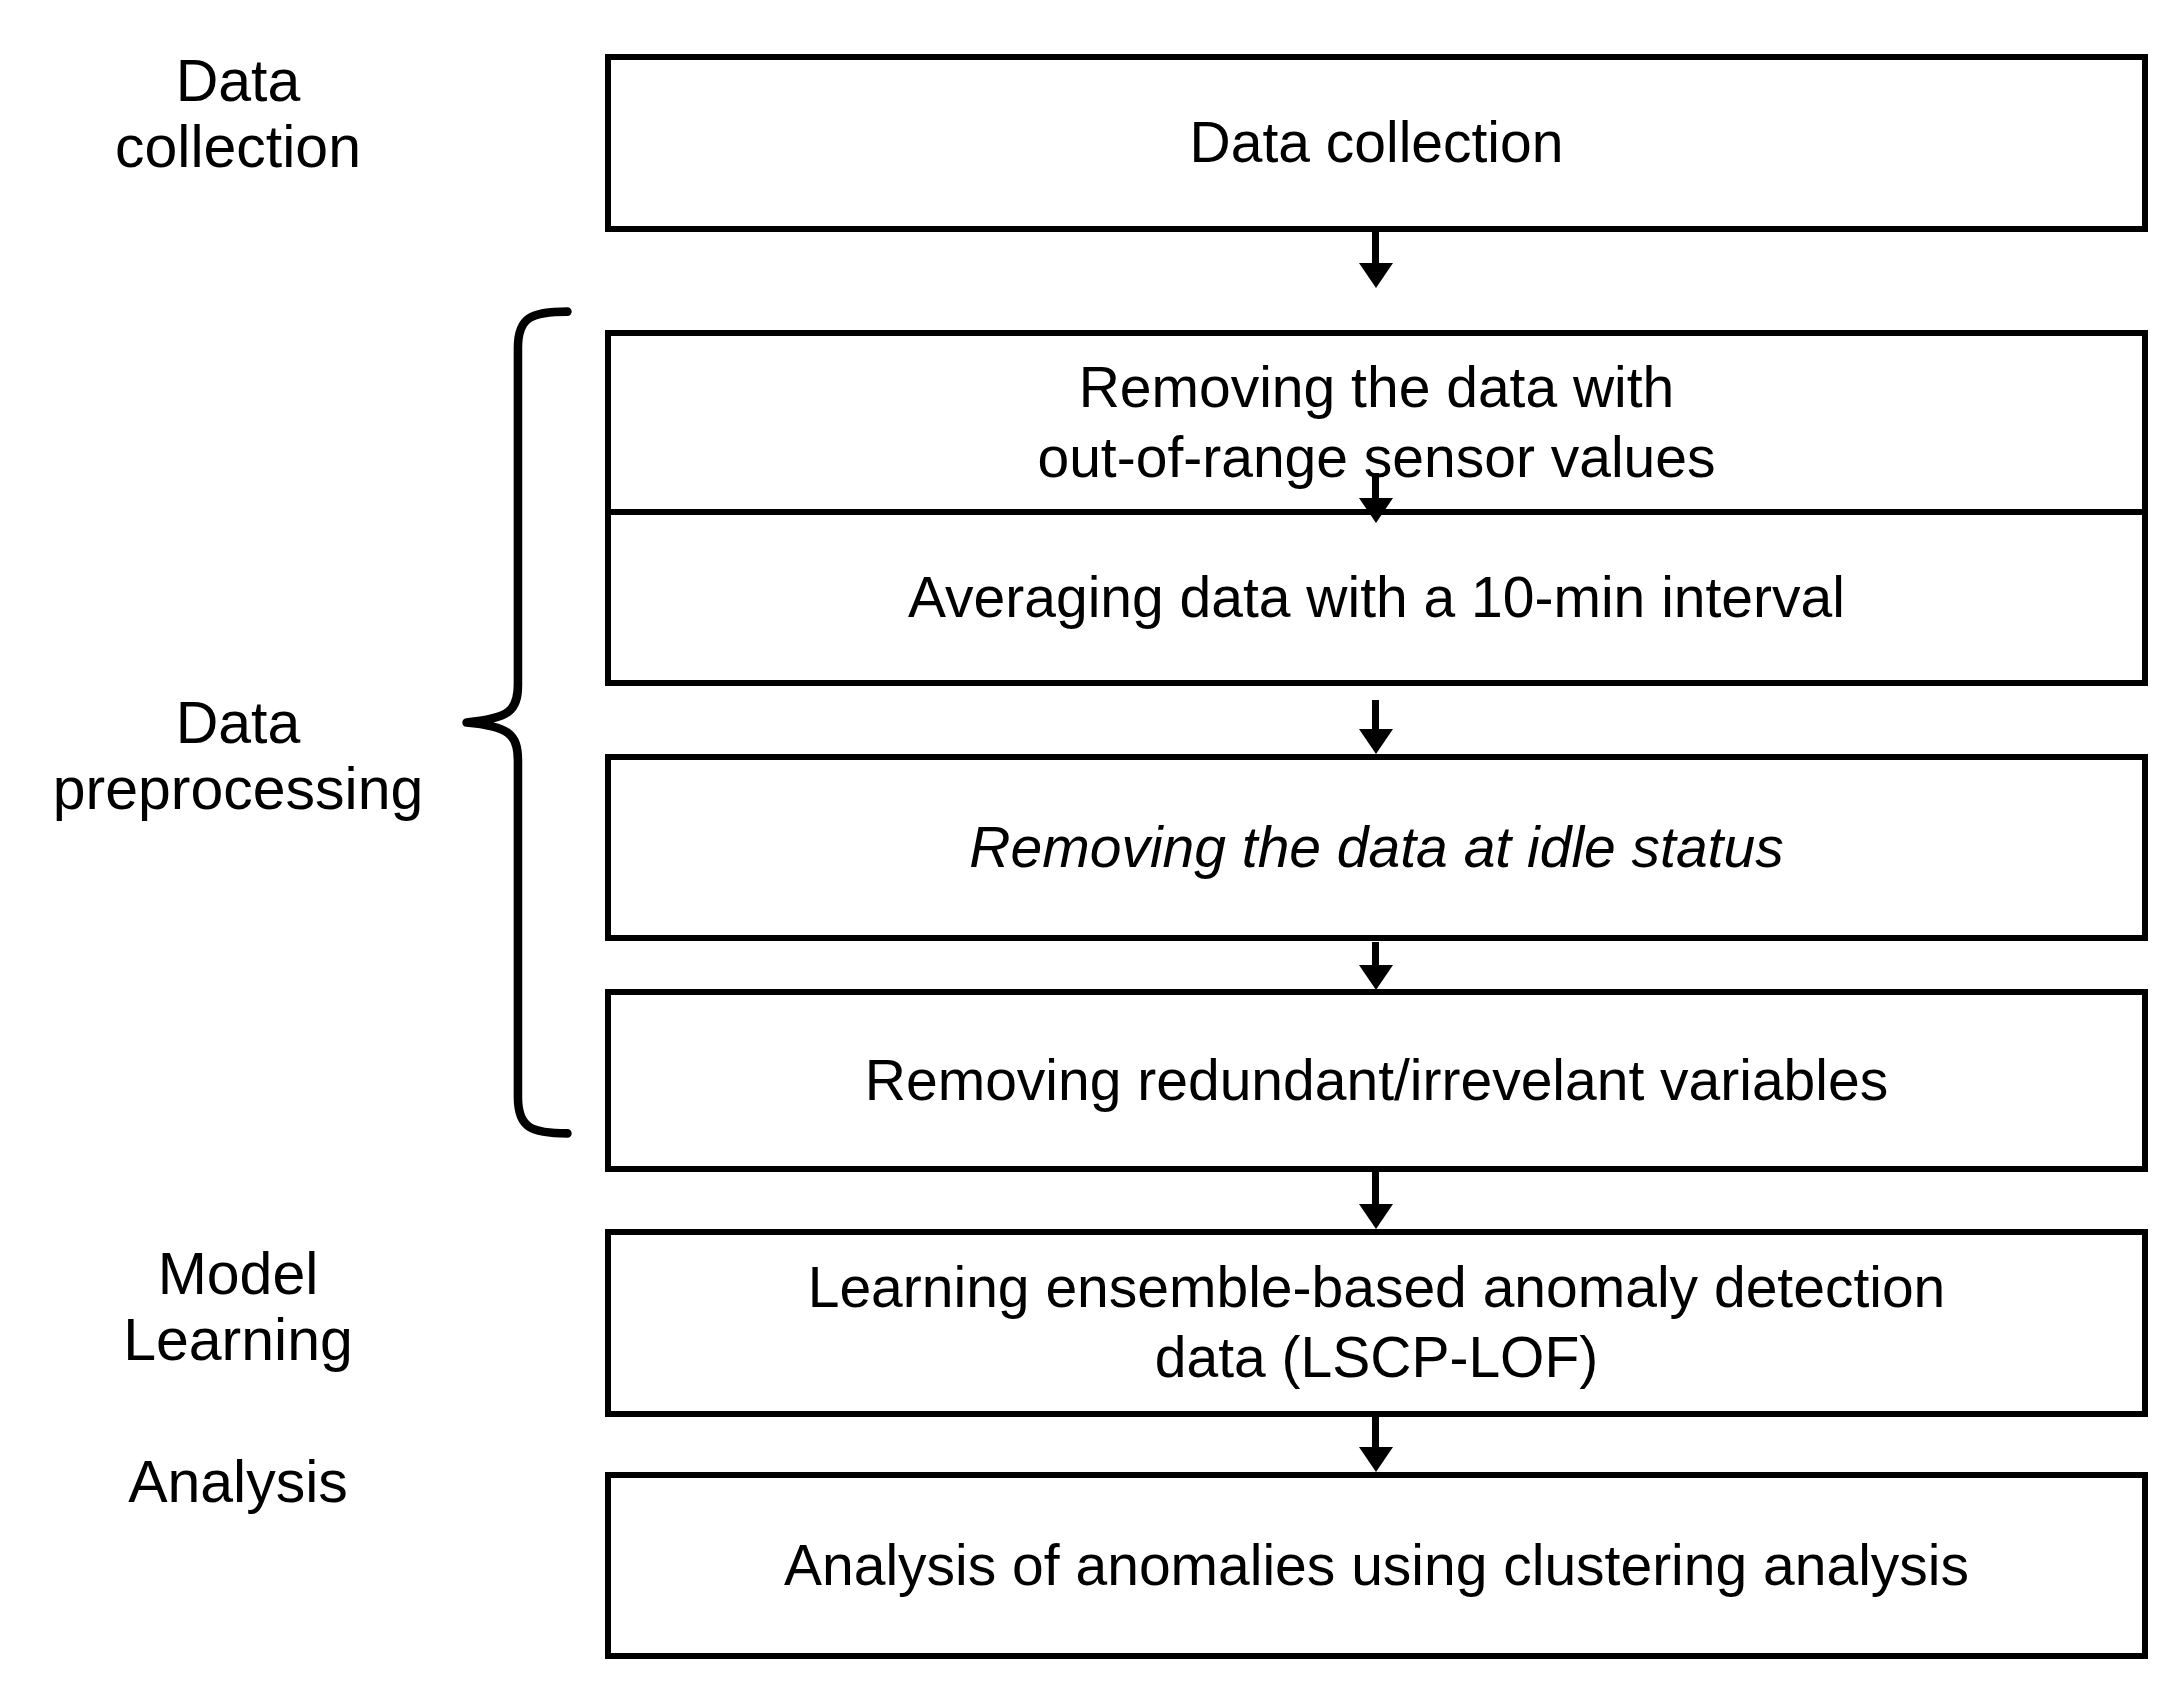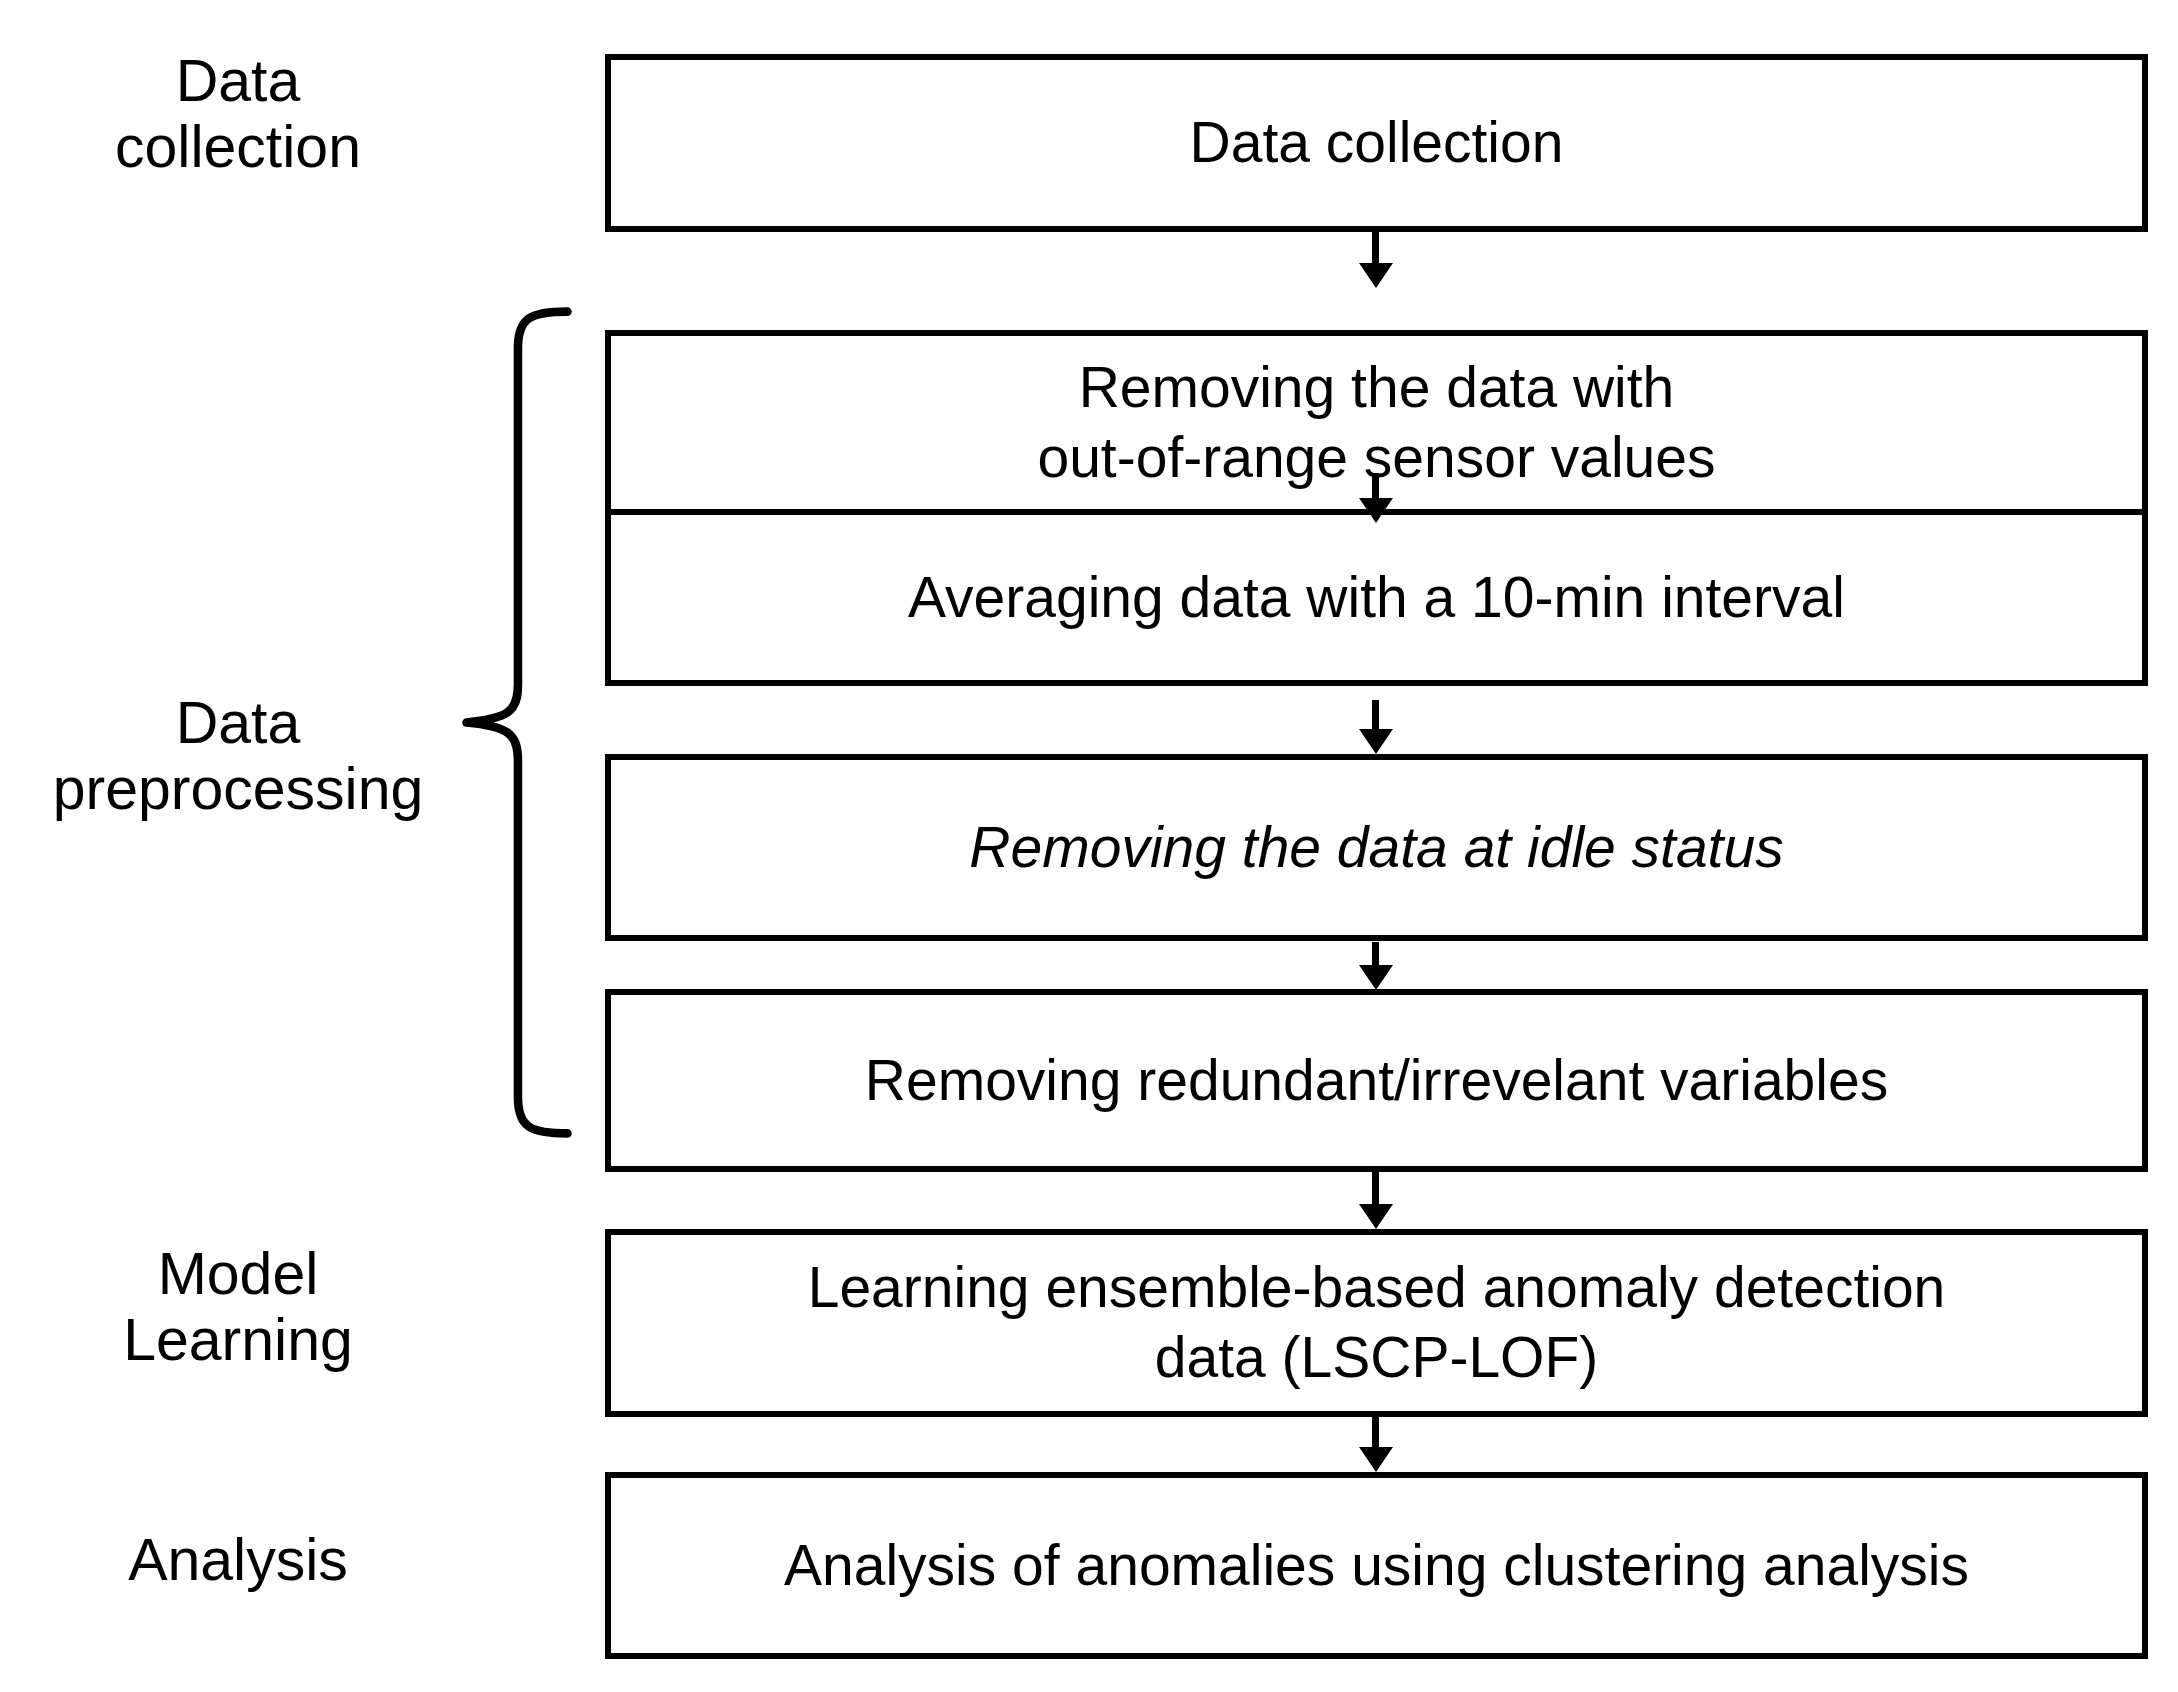--- a/index.html
+++ b/index.html
@@ -99,21 +99,21 @@
 
   <div class="stage-label" style="top: 48px;">Data
 collection</div>
 
   <div class="stage-label" style="top: 690px;">Data
 preprocessing</div>
 
   <div class="stage-label" style="top: 1241px;">Model
 Learning</div>
 
-  <div class="stage-label" style="top: 1527px; text-align: center;">Analysis</div>
+  <div class="stage-label" style="top: 1449px; text-align: center;">Analysis</div>
 
   <div class="brace">
     <svg viewBox="0 0 130 880" xmlns="http://www.w3.org/2000/svg" aria-hidden="true">
       <path d="M 118 8
                C 80 8, 66 14, 66 46
                L 66 400
                C 66 428, 56 436, 12 440
                C 56 444, 66 452, 66 480
                L 66 834
                C 66 866, 80 872, 118 872" fill="none" stroke="#000000" stroke-width="9" stroke-linecap="round" stroke-linejoin="round"></path>

